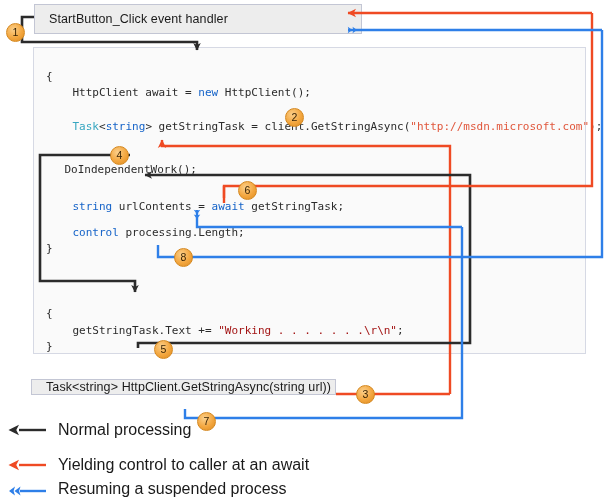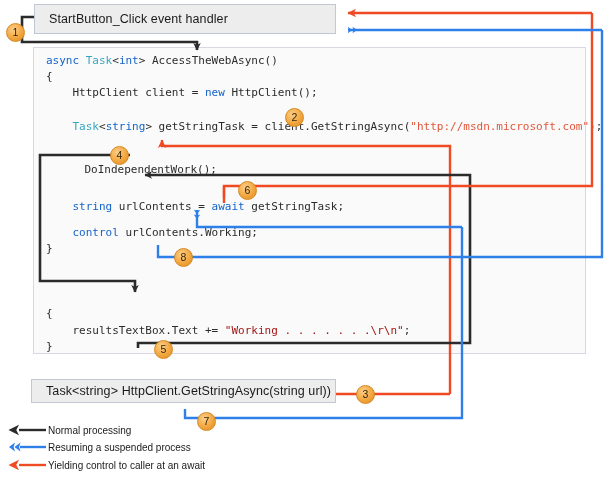--- a/index.html
+++ b/index.html
@@ -64,49 +64,48 @@
     display:flex;align-items:center;justify-content:center;
     line-height:1;
   }
 
   .legend-row{
     position:absolute;
     height:18px;
     display:flex;align-items:center;
   }
   .legend-text{
-    font-size:10px;color:#1a1a1a;
-    white-space:nowrap;
+    font-size:16px;color:#1a1a1a;
+    margin-left:10px;white-space:nowrap;
   }
   .legend-svg{display:block;}
 </style>
 </head>
 <body>
 
 <div id="stage">
 
-  <div class="box" id="top-box" style="left:34px;top:4px;width:302px;height:30px;">
+  <div class="box" id="top-box" style="left:34px;top:4px;width:328px;height:30px;">
     <span class="label">StartButton_Click event handler</span>
   </div>
 
   <div id="code-panel">
-      <div class="code-line" style="left: 12px; top: 6px;"><span class="kw">async </span><span class="typ">Task</span><span>&lt;</span><span class="kw">int</span><span>&gt; AccessTheWebAsync()</span></div>
       <div class="code-line" style="left: 12px; top: 22px;"><span>{</span></div>
-      <div class="code-line" style="left: 12px; top: 38px;"><span>    HttpClient client = </span><span class="kw">new</span><span> HttpClient();</span></div>
+      <div class="code-line" style="left: 12px; top: 38px;"><span>    HttpClient await = </span><span class="kw">new</span><span> HttpClient();</span></div>
       <div class="code-line" style="left: 12px; top: 72px;"><span>    </span><span class="typ">Task</span><span>&lt;</span><span class="kw">string</span><span>&gt; getStringTask = client.GetStringAsync(</span><span class="strr">"http://msdn.microsoft.com"</span><span>);</span></div>
-      <div class="code-line" style="left: 24px; top: 115px;"><span>    DoIndependentWork();</span></div>
+      <div class="code-line" style="left: 4px; top: 115px;"><span>    DoIndependentWork();</span></div>
       <div class="code-line" style="left: 12px; top: 152px; text-align: center;"><span>    </span><span class="kw">string</span><span> urlContents = </span><span class="kw">await</span><span> getStringTask;</span></div>
-      <div class="code-line" style="left: 12px; top: 178px;"><span>    </span><span class="kw">control</span><span> urlContents.Working;</span></div>
+      <div class="code-line" style="left: 12px; top: 178px;"><span>    </span><span class="kw">control</span><span> processing.Length;</span></div>
       <div class="code-line" style="left: 12px; top: 194px;"><span>}</span></div>
       <div class="code-line" style="left: 12px; top: 259px;"><span>{</span></div>
-      <div class="code-line" style="left: 12px; top: 276px;"><span>    resultsTextBox.Text += </span><span class="str">"Working . . . . . . .\r\n"</span><span>;</span></div>
+      <div class="code-line" style="left: 12px; top: 276px;"><span>    getStringTask.Text += </span><span class="str">"Working . . . . . . .\r\n"</span><span>;</span></div>
       <div class="code-line" style="left: 12px; top: 292px;"><span>}</span></div>
     </div>
 
-  <div class="box" id="bottom-box" style="left:31px;top:379px;width:305px;height:24px;">
+  <div class="box" id="bottom-box" style="left:31px;top:379px;width:305px;height:16px;">
     <span class="label">Task&lt;string&gt; HttpClient.GetStringAsync(string url))</span>
   </div>
 
   <svg id="wires" viewBox="0 0 610 503" xmlns="http://www.w3.org/2000/svg">
     <defs>
       <marker id="ah-black" markerWidth="9" markerHeight="9" refX="7.5" refY="4.5" orient="auto" markerUnits="userSpaceOnUse">
         <path d="M0.5,0.7 L8,4.5 L0.5,8.3 L2.6,4.5 Z" fill="#2b2b2b"></path>
       </marker>
       <marker id="ah-orange" markerWidth="10" markerHeight="10" refX="8.5" refY="5" orient="auto" markerUnits="userSpaceOnUse">
         <path d="M0.5,0.8 L9,5 L0.5,9.2 L2.8,5 Z" fill="#ef4a23"></path>
@@ -175,21 +174,21 @@
       </svg>
       <span class="legend-text">Normal processing</span>
     </div>
     <div class="legend-row" style="left: 8px; top: 456px;">
       <svg width="40" height="14" class="legend-svg">
         <line x1="38" y1="7" x2="11" y2="7" stroke="#ef4a23" stroke-width="2.4"></line>
         <path d="M0.5,7 L11,1.8 L8.3,7 L11,12.2 Z" fill="#ef4a23"></path>
       </svg>
       <span class="legend-text">Yielding control to caller at an await</span>
     </div>
-    <div class="legend-row" style="left: 8px; top: 438px;">
+    <div class="legend-row" style="left: 8px; top: 480px; align-items: flex-end;">
       <svg width="40" height="14" class="legend-svg">
         <line x1="38" y1="7" x2="12" y2="7" stroke="#2e7fe8" stroke-width="2.4"></line>
         <path d="M1,7 L7,2.5 L5.6,7 L7,11.5 Z" fill="#2e7fe8"></path>
         <path d="M6.5,7 L12.5,2.5 L11.1,7 L12.5,11.5 Z" fill="#2e7fe8"></path>
       </svg>
       <span class="legend-text">Resuming a suspended process</span>
     </div>
   </div>
 
 </body></html>

